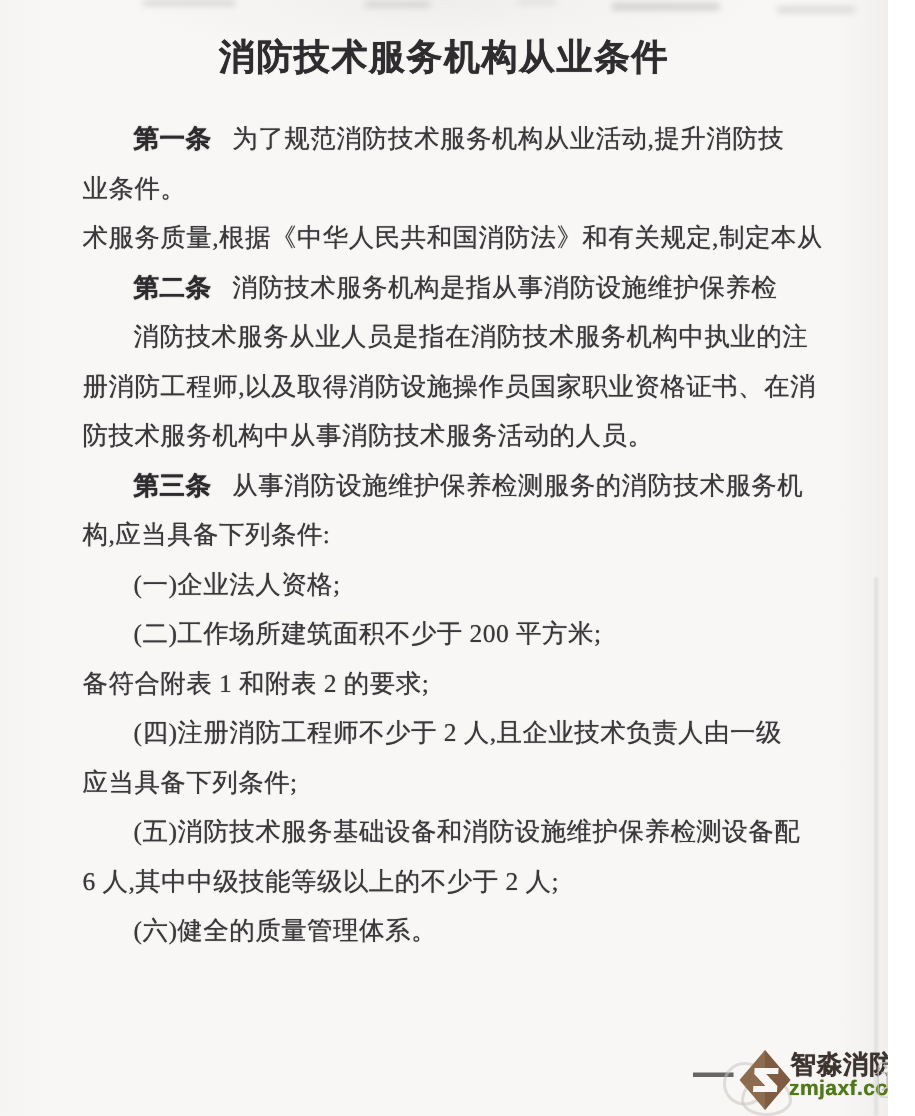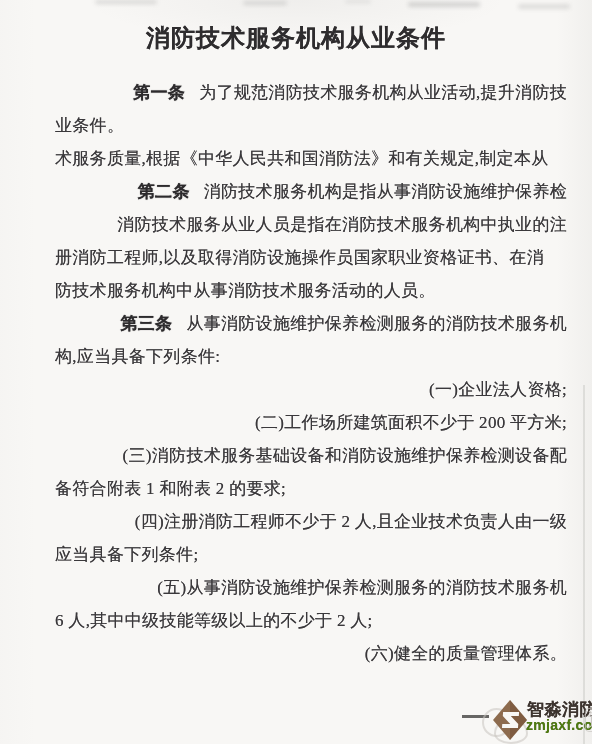--- a/index.html
+++ b/index.html
@@ -41,21 +41,21 @@
     color:#3a383b;
     font-size:17px;
     letter-spacing:0.3px;
   }
   .line{
     height:33px;
     line-height:33px;
     white-space:nowrap;
     text-shadow:0 0 0.6px rgba(58,56,59,0.75);
   }
-  .line.indent{ padding-left:34px;text-align:right; }
+  .line.indent{ padding-left:34px; }
   .line b{
     font-weight:700;
     color:#2d2b2d;
     margin-right:14px;
     text-shadow:0 0 0.8px rgba(45,43,45,0.9);
   }
   
   .smudge{
     position:absolute;
     background:#8a8a8a;
@@ -154,25 +154,24 @@
       <div class="line">业条件。</div>
       <div class="line">术服务质量,根据《中华人民共和国消防法》和有关规定,制定本从</div>
       <div class="line indent"><b>第二条</b>消防技术服务机构是指从事消防设施维护保养检</div>
       <div class="line indent">消防技术服务从业人员是指在消防技术服务机构中执业的注</div>
       <div class="line">册消防工程师,以及取得消防设施操作员国家职业资格证书、在消</div>
       <div class="line">防技术服务机构中从事消防技术服务活动的人员。</div>
       <div class="line indent"><b>第三条</b>从事消防设施维护保养检测服务的消防技术服务机</div>
       <div class="line">构,应当具备下列条件:</div>
       <div class="line indent">(一)企业法人资格;</div>
       <div class="line indent">(二)工作场所建筑面积不少于 200 平方米;</div>
-      <div class="line indent">(三)消防技术服务基础设备和消防设施维护保养检测设备配</div>
       <div class="line">备符合附表 1 和附表 2 的要求;</div>
       <div class="line indent">(四)注册消防工程师不少于 2 人,且企业技术负责人由一级</div>
       <div class="line">应当具备下列条件;</div>
-      <div class="line indent">(五)从事消防设施维护保养检测服务的消防技术服务机</div>
+      <div class="line indent">(五)消防技术服务基础设备和消防设施维护保养检测设备配</div>
       <div class="line">6 人,其中中级技能等级以上的不少于 2 人;</div>
       <div class="line indent">(六)健全的质量管理体系。</div>
     </div>
 
   <div class="watermark">
     <div class="wm-dash"></div>
     <div class="ghost-circle g1"></div>
     <div class="ghost-circle g2"></div>
     <svg class="wm-logo" viewBox="0 0 36 42">
       <polygon points="18,1 35,21 18,41 1,21" fill="#8d6b4e"></polygon>

